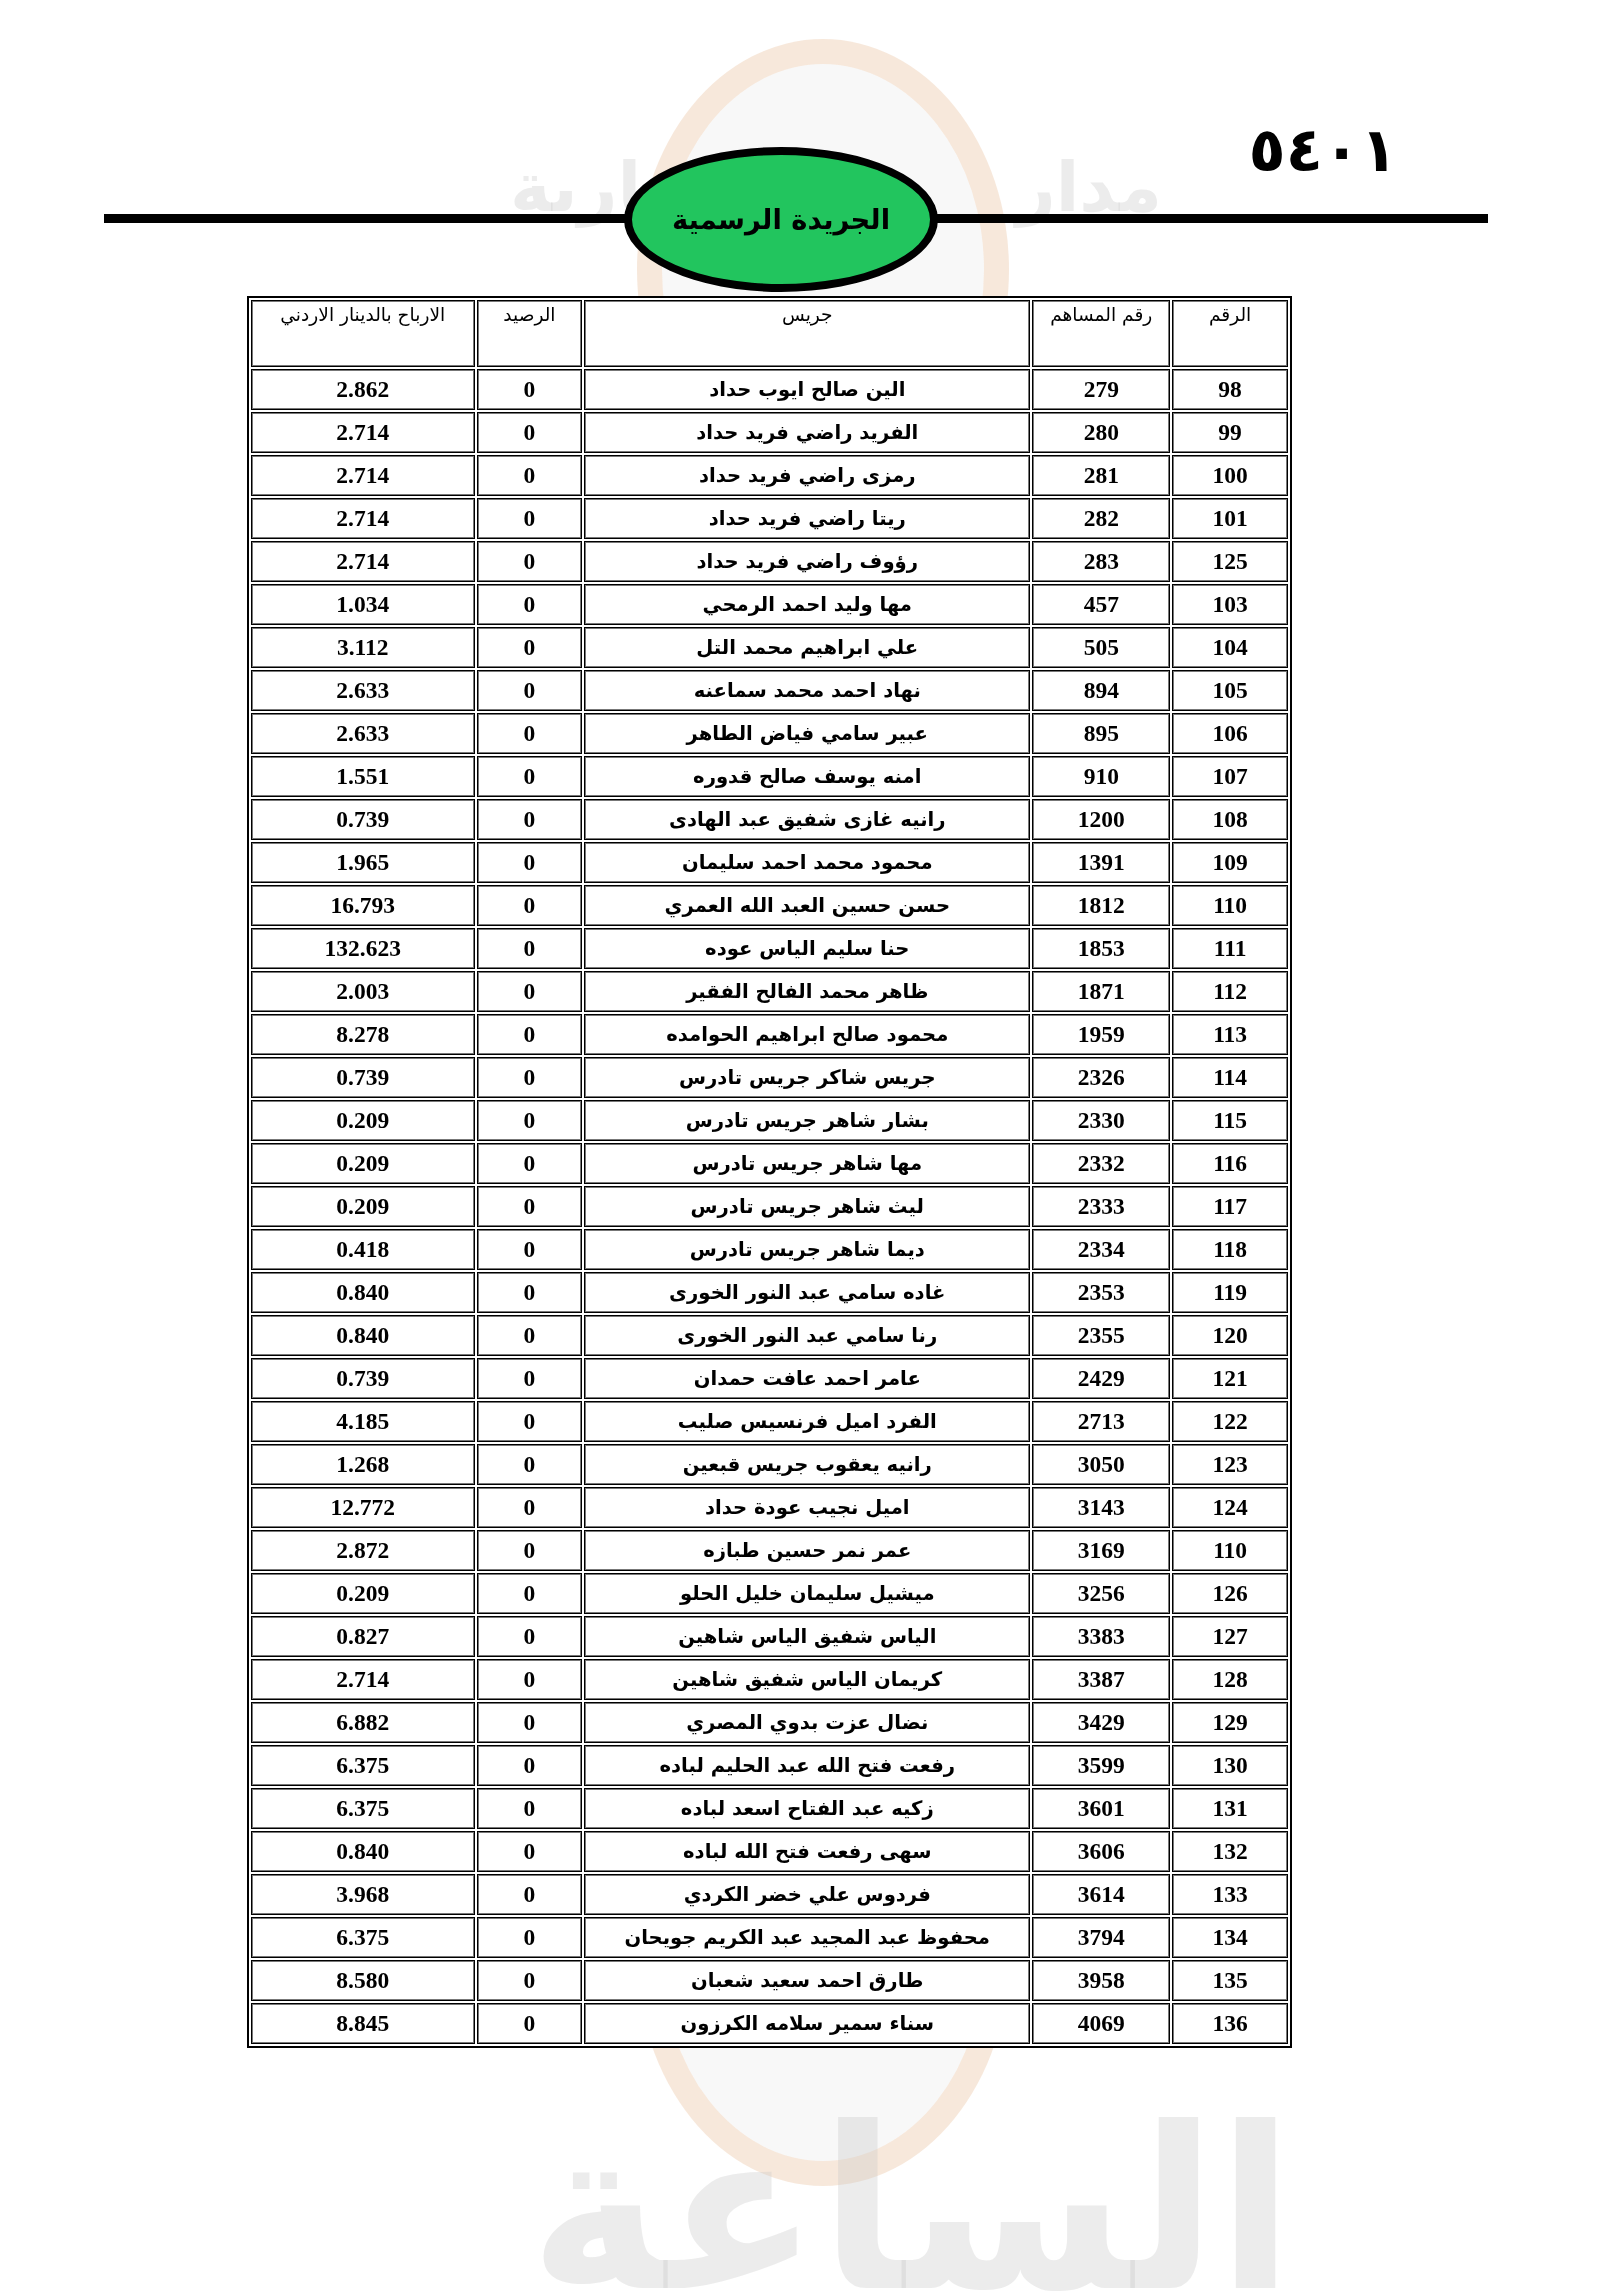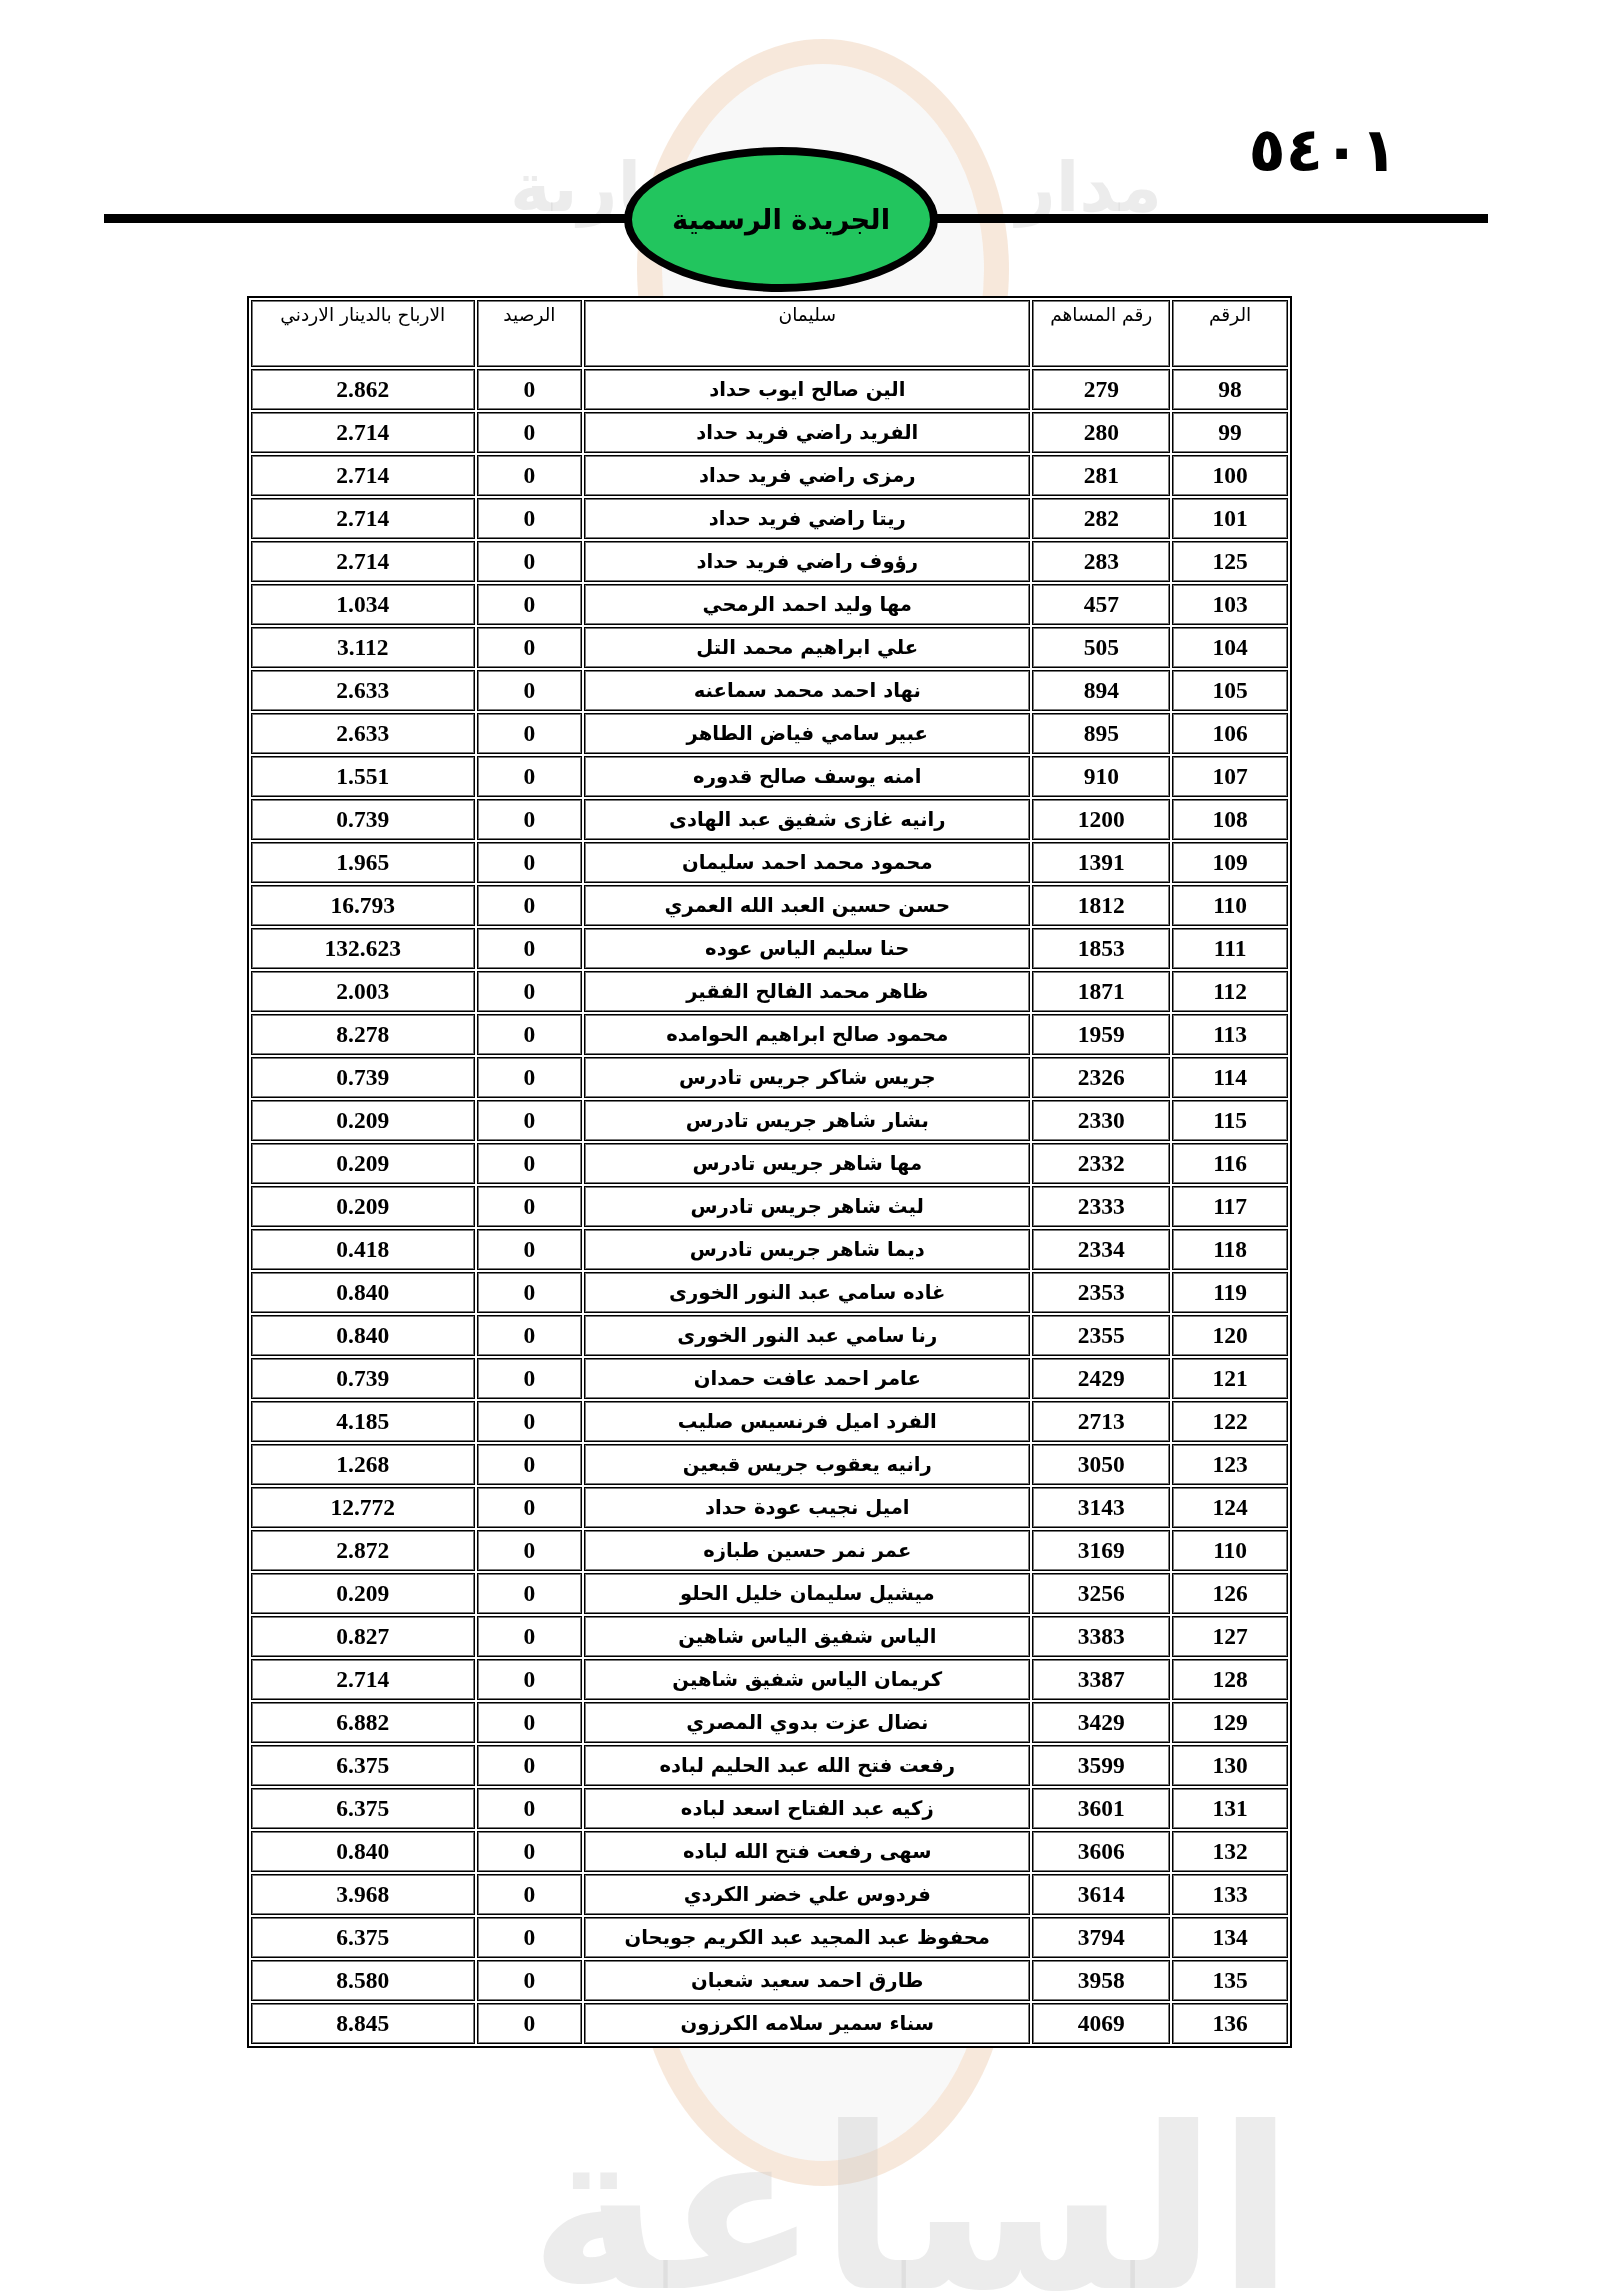--- a/index.html
+++ b/index.html
@@ -88,21 +88,21 @@
       <col class="c-num">
         <col class="c-sh">
         <col class="c-name">
         <col class="c-bal">
         <col class="c-prof">
     </colgroup>
     <thead>
       <tr>
         <th>الرقم</th>
         <th>رقم المساهم</th>
-        <th>سليمان</th>
+        <th>جريس</th>
         <th>الرصيد</th>
         <th>الارباح بالدينار الاردني</th>
       </tr>
     </thead>
     <tbody id="tbody">
         <tr>
           <td>98</td>
           <td>279</td>
           <td class="name">الين صالح ايوب حداد</td>
           <td>0</td>

